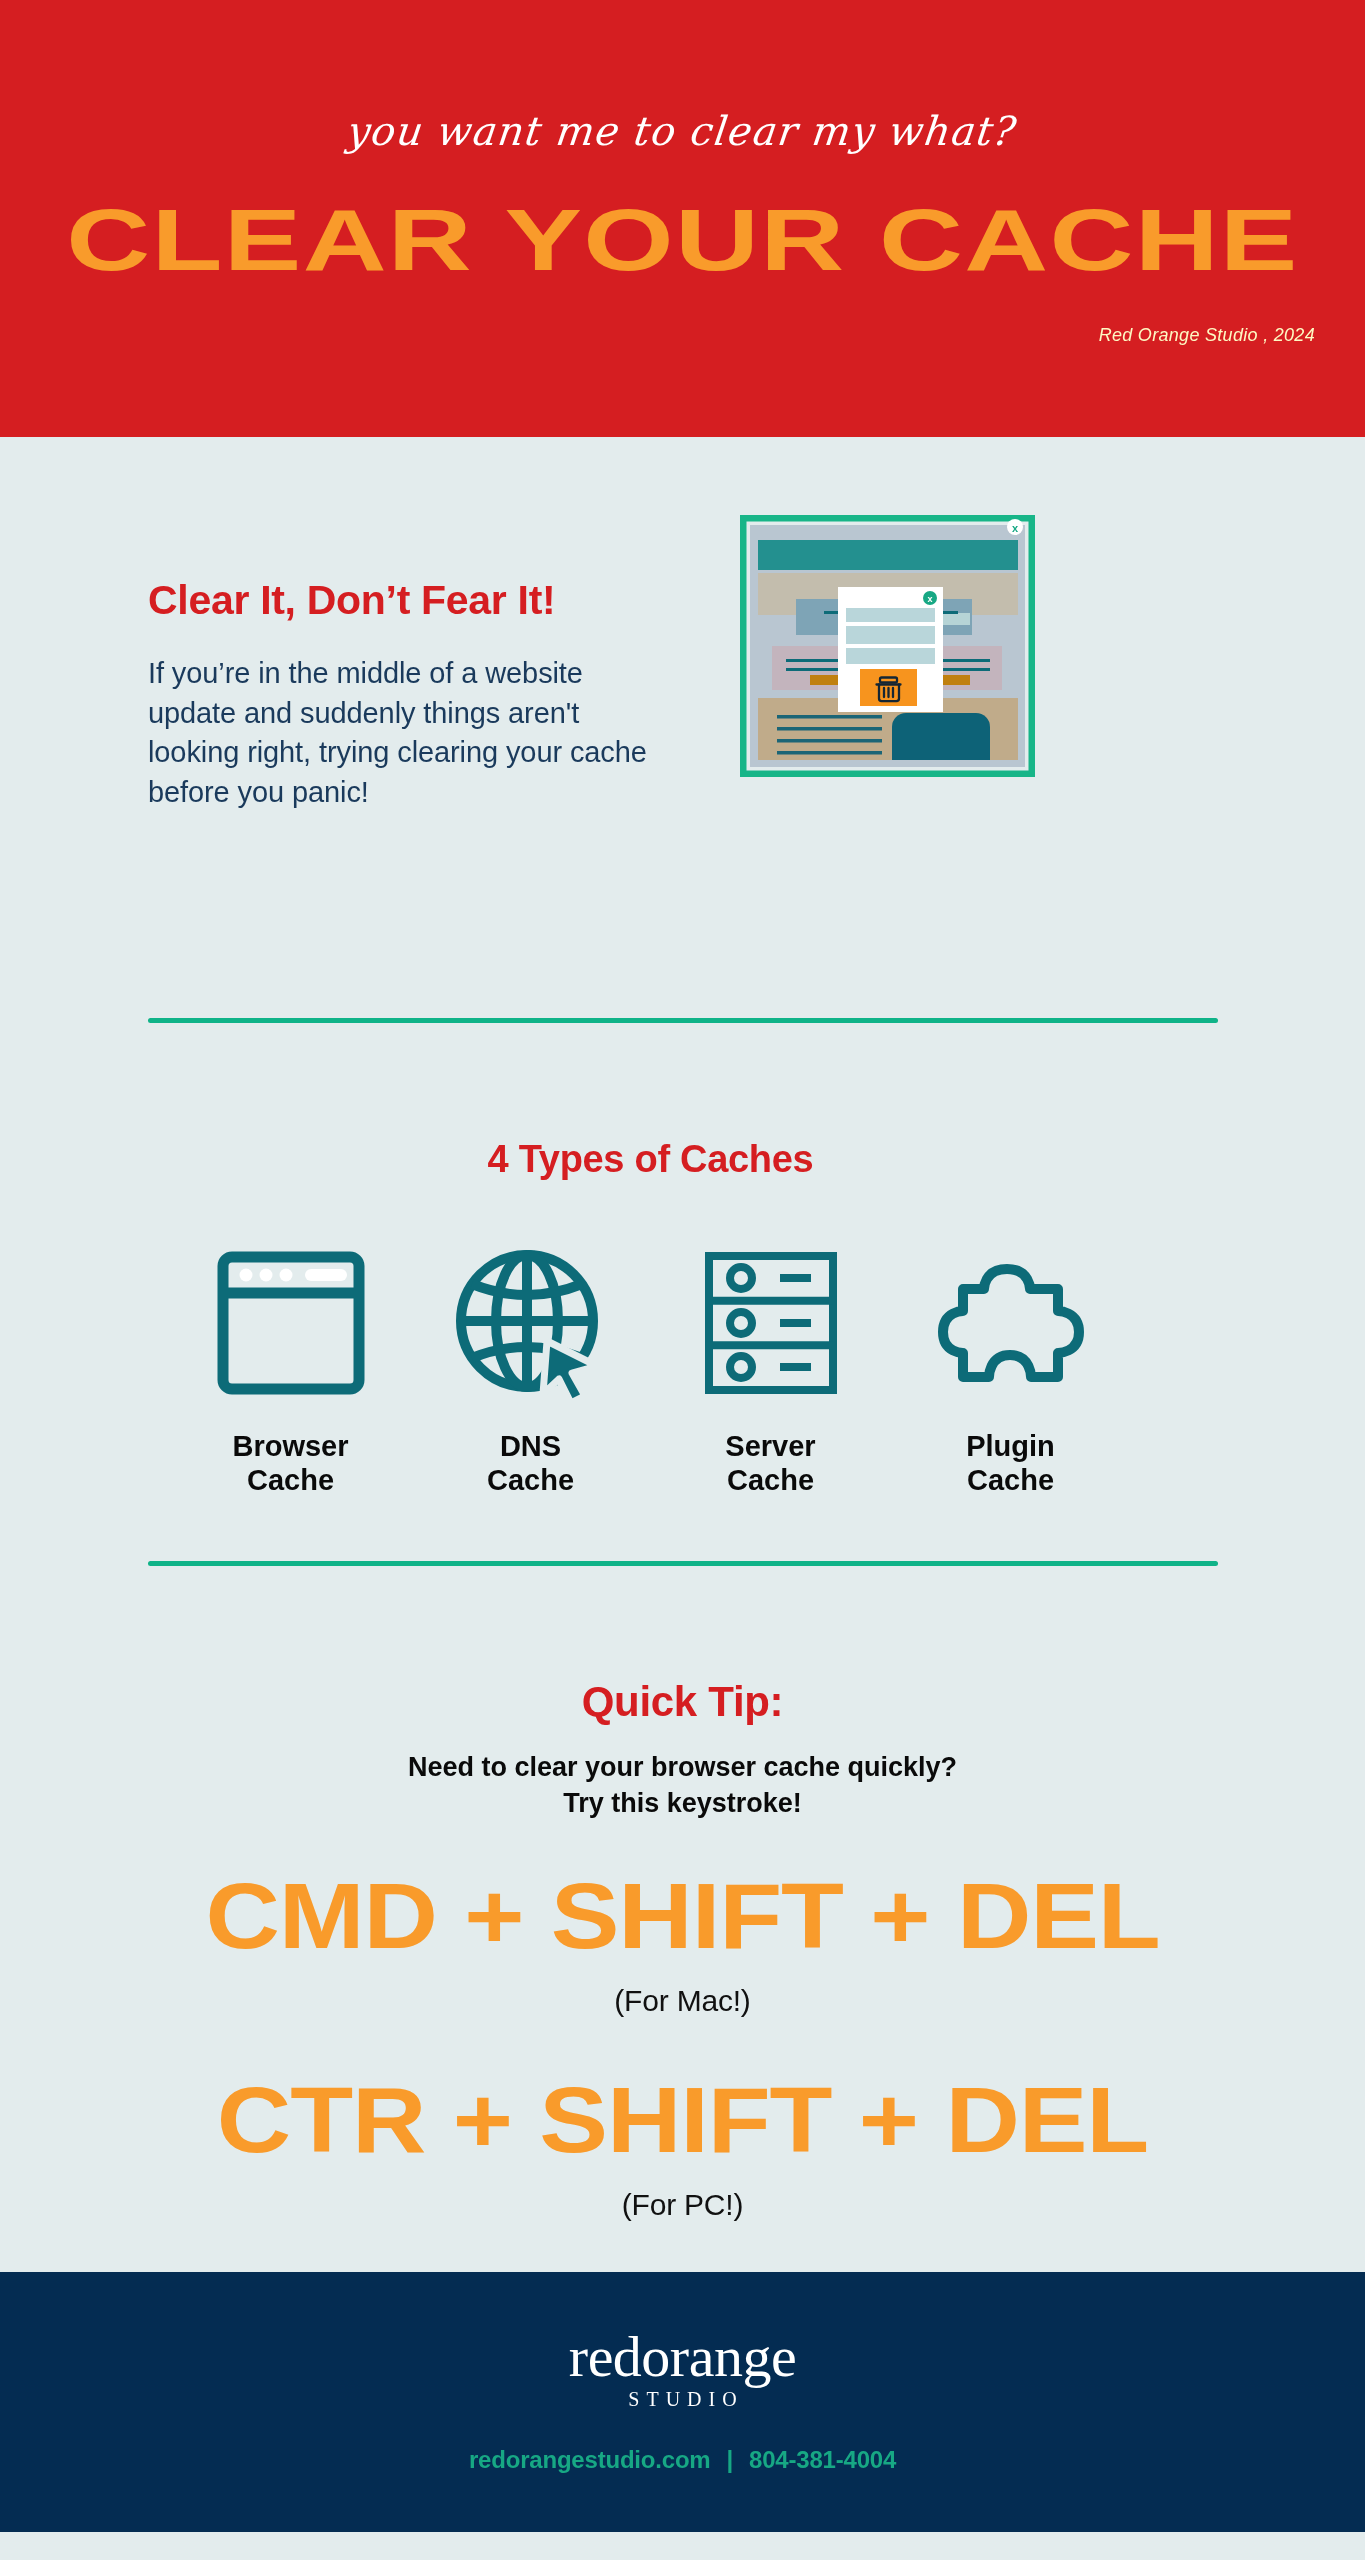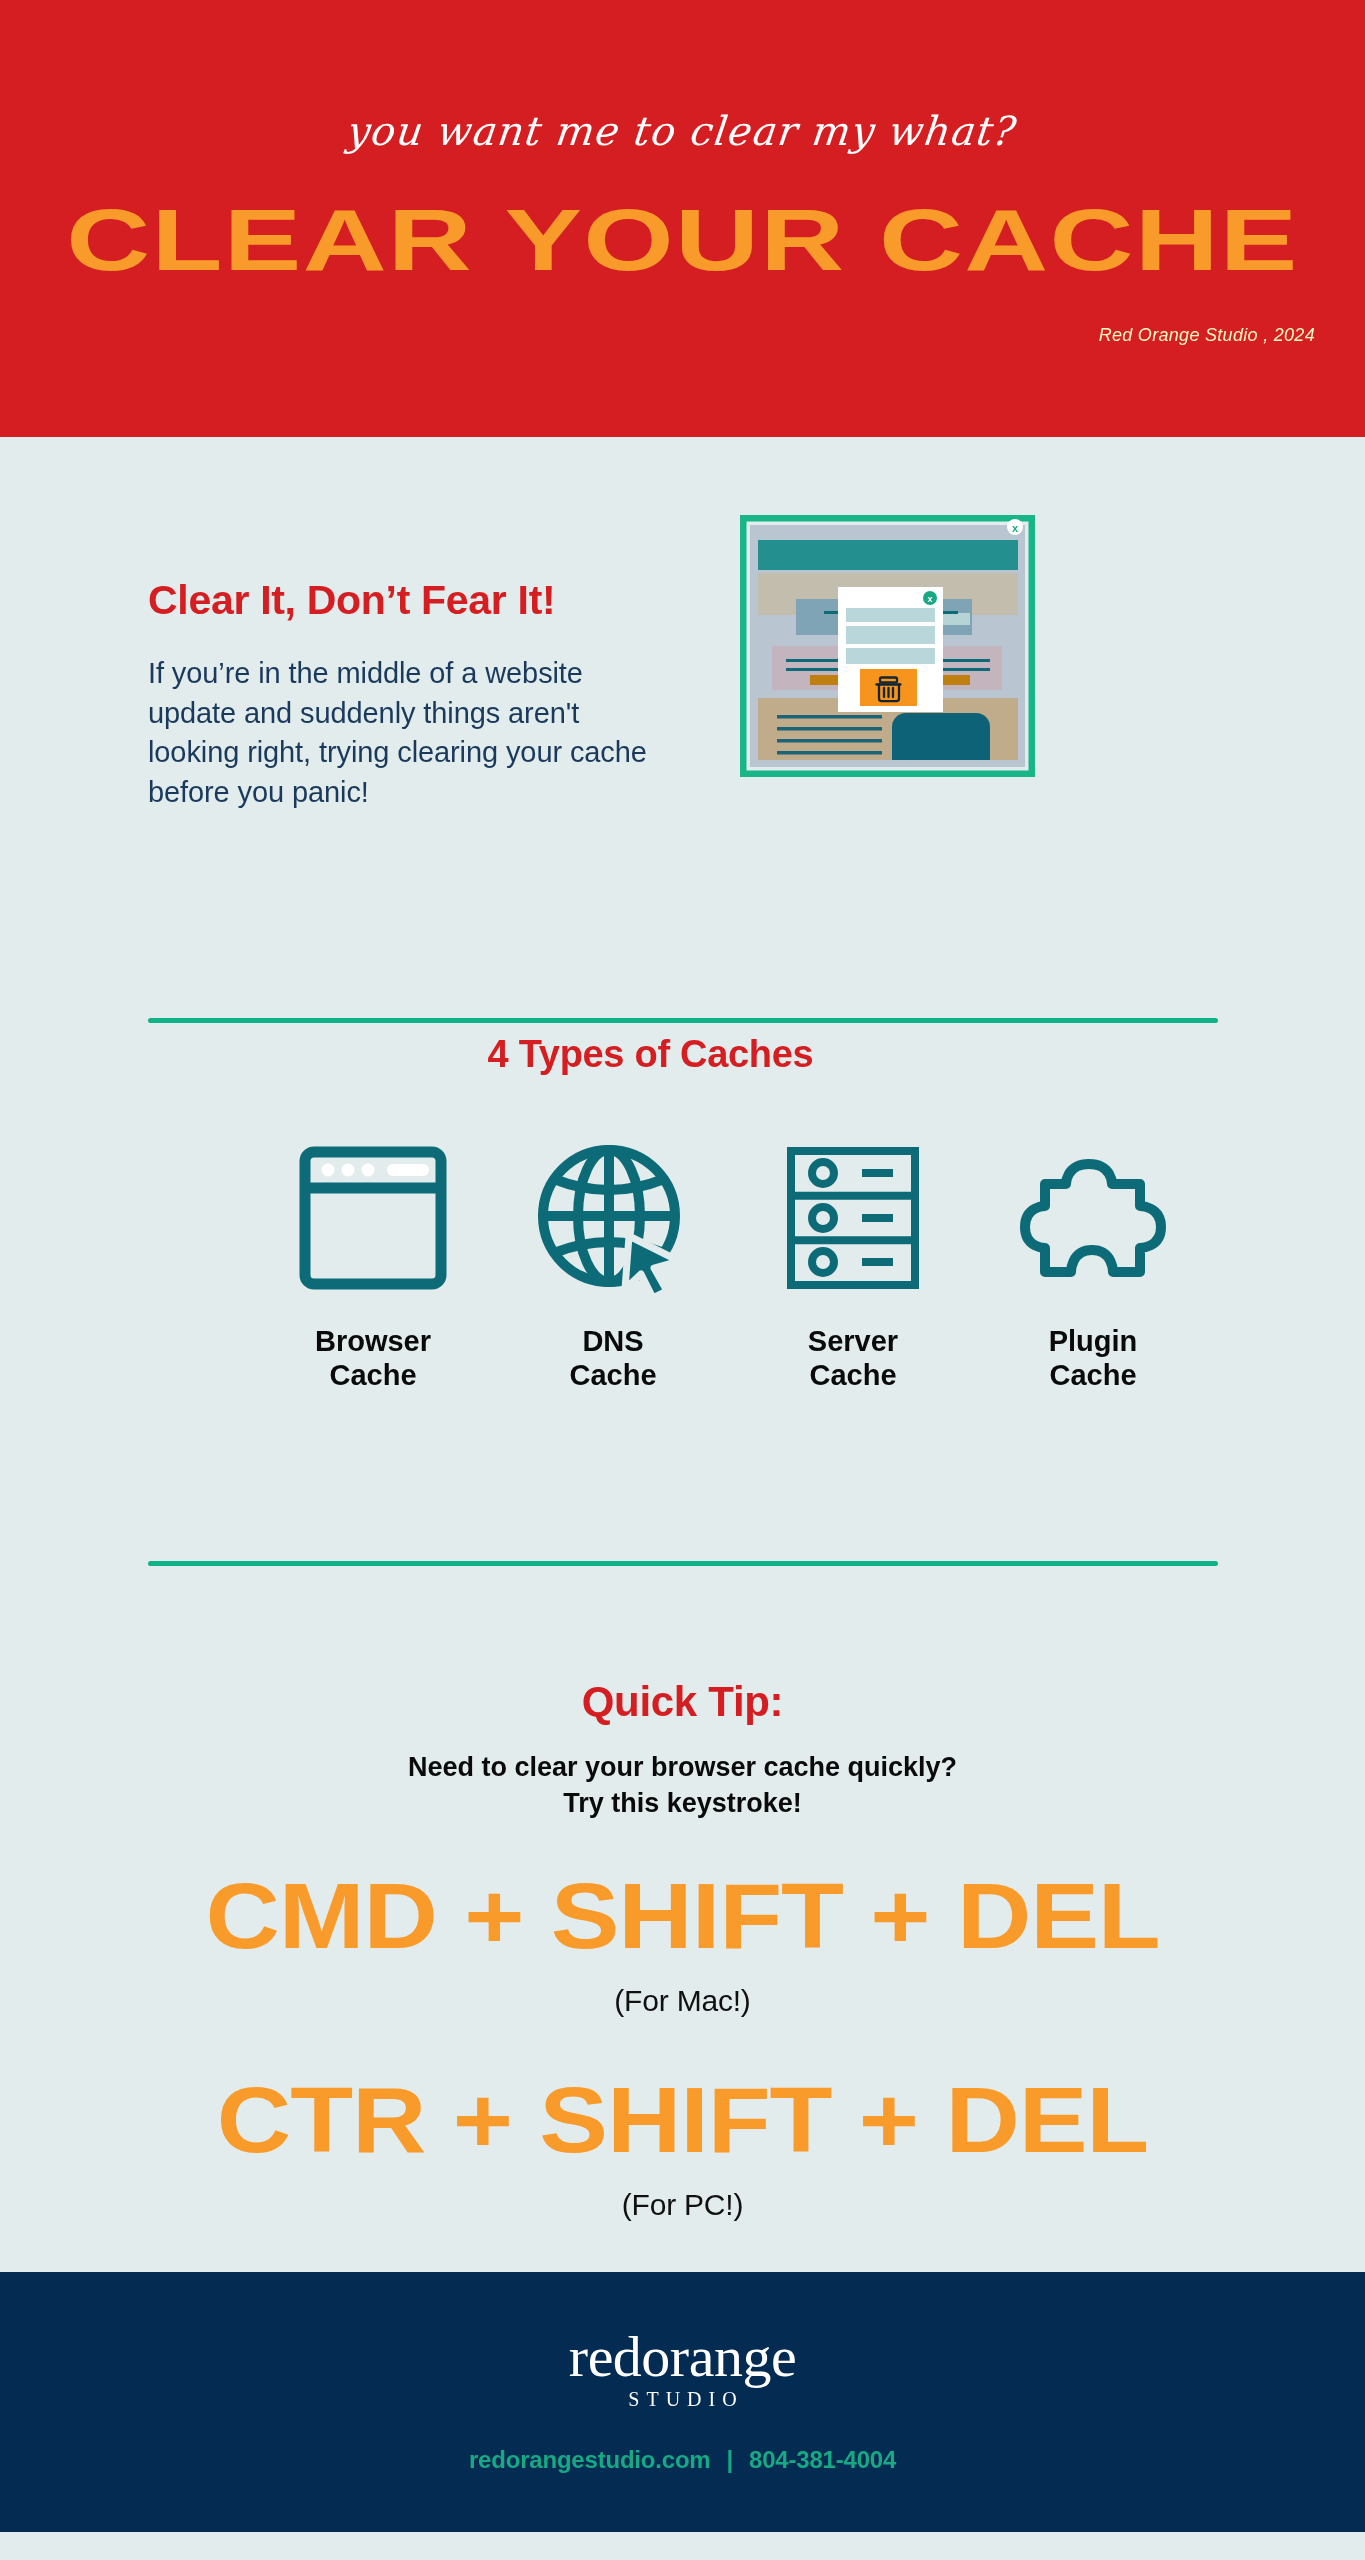--- a/index.html
+++ b/index.html
@@ -70,31 +70,31 @@
   
   .divider {
     position:absolute; left:148px; width:1070px; height:5px;
     background:#0fb388;
     border-radius:3px;
   }
   .divider-1 { top:1018px; }
   .divider-2 { top:1561px; }
 
   
-  .cache-section { position:absolute; left:0; top:1033px; width:1301px; }
+  .cache-section { position:absolute; left:0; top:1138px; width:1301px; }
   .cache-title {
     text-align:center;
     color:#d51e21;
     font-size:38px;
     font-weight:bold;
     letter-spacing:-0.3px;
   }
   .cache-grid {
     display:flex;
-    justify-content:flex-end;
+    justify-content:center;
     padding:0 88px;
     margin-top:62px;
   }
   .cache-item {
     width:240px;
     display:flex;
     flex-direction:column;
     align-items:center;
   }
   .cache-icon { height:160px; display:flex; align-items:center; justify-content:center; }

